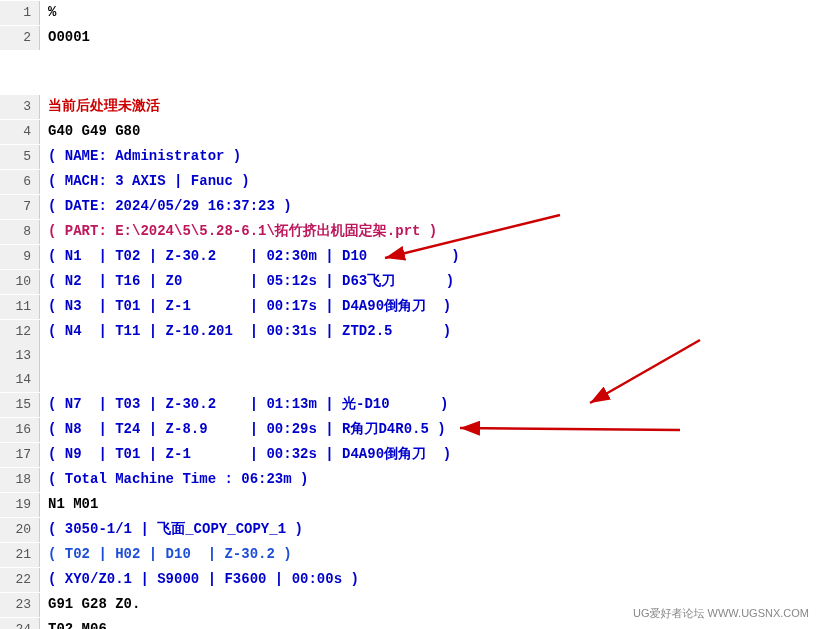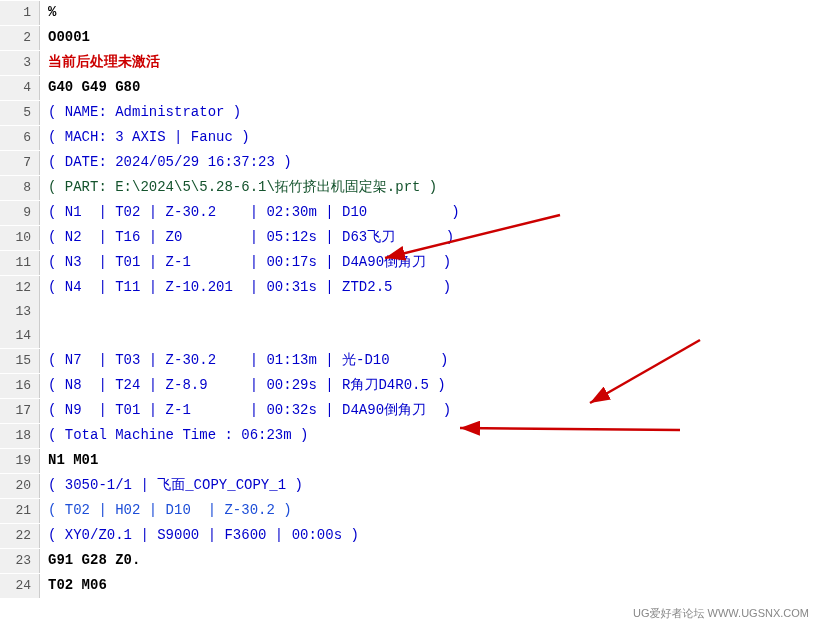--- a/index.html
+++ b/index.html
@@ -32,31 +32,32 @@
       padding-right: 8px;
       padding-left: 4px;
       text-align: right;
       user-select: none;
       font-size: 13px;
       border-right: 1px solid #cccccc;
       margin-right: 8px;
     }
     .line-content {
       color: #0000cc;
-      font-weight: normal;
+      font-weight: bold;
       font-size: 14px;
       white-space: pre;
     }
     .line-content.black {
       color: #000000;
       font-weight: bold;
     }
     .line-content.red-chinese {
       color: #cc0000;
       font-weight: bold;
+      margin-top: 44px;
     }
     .watermark {
       position: absolute;
       bottom: 8px;
       right: 12px;
       color: #888888;
       font-size: 11px;
       font-family: Arial, sans-serif;
     }
     svg.arrows {
@@ -96,21 +97,21 @@
       <div class="code-line">
         <span class="line-number">6</span>
         <span class="line-content" style="color: rgb(0, 0, 204);">( MACH: 3 AXIS | Fanuc )</span>
       </div>
       <div class="code-line">
         <span class="line-number">7</span>
         <span class="line-content" style="color: rgb(0, 0, 204);">( DATE: 2024/05/29 16:37:23 )</span>
       </div>
       <div class="code-line">
         <span class="line-number">8</span>
-        <span class="line-content" style="color: #14532d;">( PART: E:\2024\5\5.28-6.1\拓竹挤出机固定架.prt )</span>
+        <span class="line-content" style="color: #be185d;">( PART: E:\2024\5\5.28-6.1\拓竹挤出机固定架.prt )</span>
       </div>
       <div class="code-line">
         <span class="line-number">9</span>
         <span class="line-content" style="color: rgb(0, 0, 204);">( N1  | T02 | Z-30.2    | 02:30m | D10          )</span>
       </div>
       <div class="code-line">
         <span class="line-number">10</span>
         <span class="line-content" style="color: rgb(0, 0, 204);">( N2  | T16 | Z0        | 05:12s | D63飞刀      )</span>
       </div>
       <div class="code-line">

